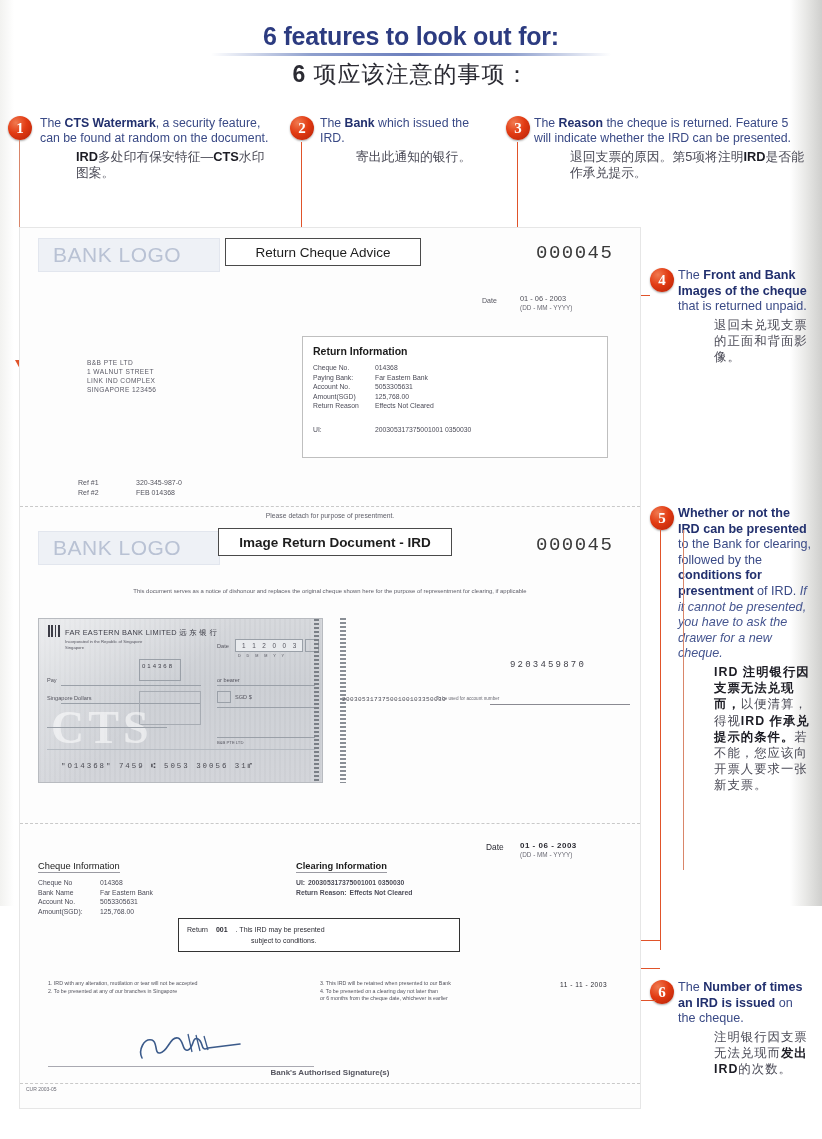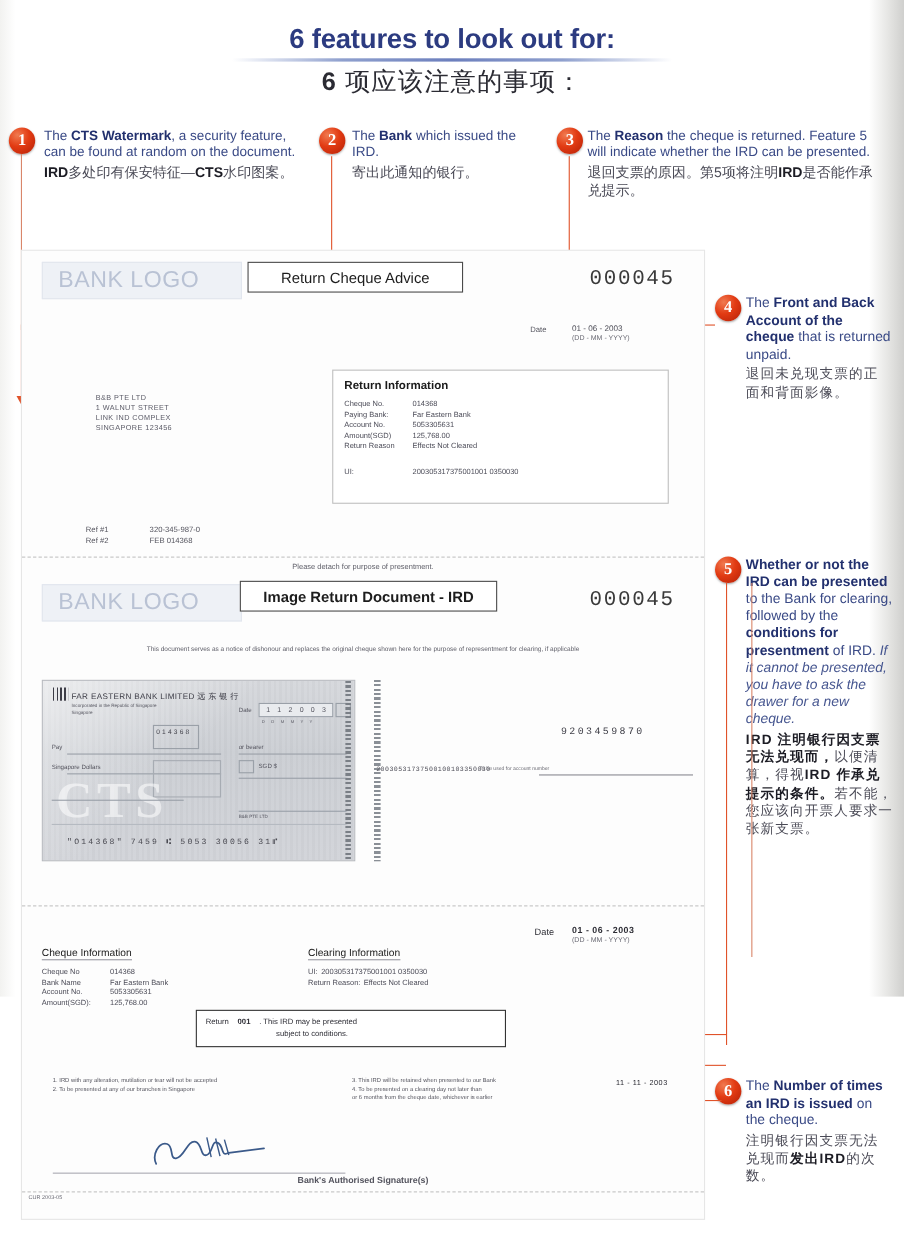--- a/index.html
+++ b/index.html
@@ -43,21 +43,21 @@
     position:absolute; width:24px; height:24px; border-radius:50%;
     background: radial-gradient(circle at 33% 28%, #f07a50 0%, #e23b13 45%, #b41f06 100%);
     color:#fff; font-weight:bold; font-size:15px;
     display:flex; align-items:center; justify-content:center;
     box-shadow: 0 1px 2px rgba(0,0,0,.35);
     font-family:"Liberation Serif", serif;
   }
   .ctext { font-size:12.3px; line-height:15.4px; color:#3a4a86; }
   .ctext b { color:#22306e; }
   .ctext i { color:#45558f; }
-  .czh { font-size:12.8px; line-height:16.5px; color:#4a4a56; margin-top:2px; }
+  .czh { font-size:12.8px; line-height:16.5px; color:#4a4a56; margin-top:2px;margin-left:36px; }
   .czh b { color:#1c1c24; font-weight:bold; }
 
   .r-callout .ctext { font-size:12.6px; line-height:15.6px; }
   .r-callout .czh { font-size:12.4px; line-height:16.2px; letter-spacing:1px; }
 
   
   .ln { position:absolute; background:#e0532a; }
   .lnv { width:1.4px; }
   .lnh { height:1.4px; }
   .ln-thin { background:#d9866a; }
@@ -187,21 +187,21 @@
     <div class="bullet">3</div>
     <div style="margin-left:28px;">
       <div class="ctext"><span>The </span><b>Reason</b><span> the cheque is returned. Feature 5 will indicate whether the IRD can be presented.</span></div>
       <div class="czh"><span>退回支票的原因。第5项将注明</span><b>IRD</b><span>是否能作承兑提示。</span></div>
     </div>
   </div>
 
   <div class="callout r-callout" style="left:650px; top:268px; width:160px;">
     <div class="bullet">4</div>
     <div style="margin-left:28px;">
-      <div class="ctext"><span>The </span><b>Front and Back Account of the cheque</b><span> that is returned unpaid.</span></div>
+      <div class="ctext"><span>The </span><b>Front and Bank Images of the cheque</b><span> that is returned unpaid.</span></div>
       <div class="czh"><span>退回未兑现支票的正面和背面影像。</span></div>
     </div>
   </div>
 
   <div class="callout r-callout" style="left:650px; top:506px; width:162px;">
     <div class="bullet">5</div>
     <div style="margin-left:28px;">
       <div class="ctext"><b>Whether or not the IRD can be presented</b><span> to the Bank for clearing, followed by the </span><b>conditions for presentment</b><span> of IRD. </span><i>If it cannot be presented, you have to ask the drawer for a new cheque.</i></div>
       <div class="czh"><b>IRD 注明银行因支票无法兑现而，</b><span>以便清算，得视</span><b>IRD 作承兑提示的条件。</b><span>若不能，您应该向开票人要求一张新支票。</span></div>
     </div>
@@ -382,21 +382,21 @@
             <span class="k">Account No.</span>
             <span>5053305631</span>
           </div>
         <div class="kv">
             <span class="k">Amount(SGD):</span>
             <span>125,768.00</span>
           </div>
       </div>
     </div>
 
-    <div class="info-box" style="left:260px; top:612px; width:220px;">
+    <div class="info-box" style="left:276px; top:612px; width:220px;font-weight:bold;">
       <div class="info-h">Clearing Information</div>
       <div style="margin-top:5px;">
         <div class="kv">
             <span style="width:12px;">UI:</span>
             <span>200305317375001001 0350030</span>
           </div>
         <div class="kv">
             <span style="margin-right:3px;">Return Reason:</span>
             <span>Effects Not Cleared</span>
           </div>

